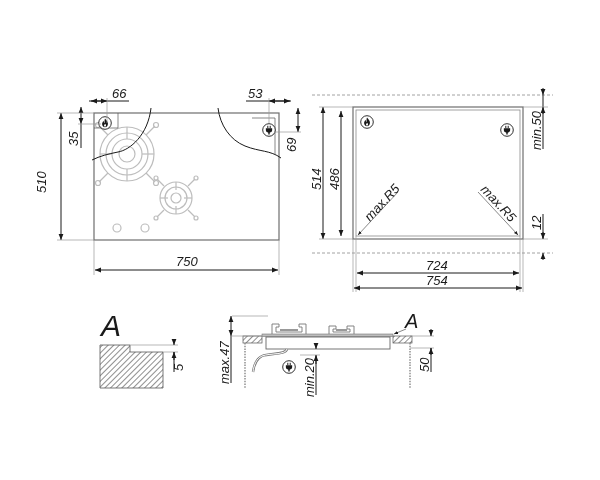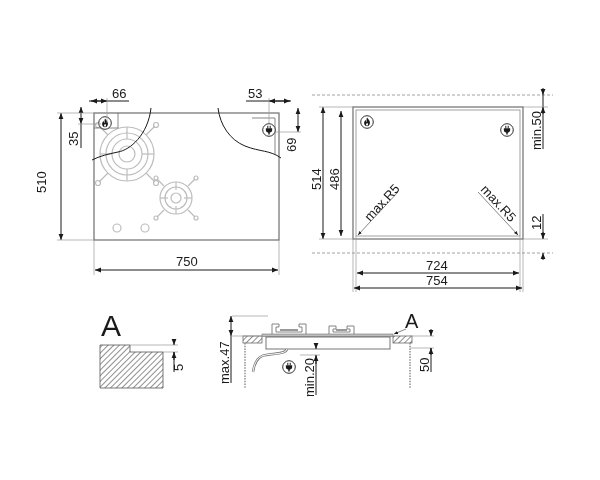--- a/index.html
+++ b/index.html
@@ -1,17 +1,17 @@
 <!DOCTYPE html>
 <html><head>
 <meta charset="utf-8">
 <style>
   html, body { margin: 0; padding: 0; background: #ffffff; }
   body { width: 600px; height: 480px; overflow: hidden; position: relative; font-family: "Liberation Sans", sans-serif; }
-  #stage { position: absolute; left: 0; top: 0; width: 600px; height: 388px; }
+  #stage { position: absolute; left: 0; top: 0; width: 600px; height: 388px; font-style: italic; }
   svg text { font-family: "Liberation Sans", sans-serif; fill: #1a1a1a; }
   .dim { font-size: 13px; }
   .big { font-size: 30px; }
   .ln { stroke: #1a1a1a; stroke-width: 1; fill: none; }
   .thin { stroke: #555; stroke-width: 0.7; fill: none; }
   .faint { stroke: #bdbdbd; stroke-width: 1.2; fill: none; }
   .ext { stroke: #9a9a9a; stroke-width: 0.7; fill: none; }
   .outline { stroke: #6e6e6e; stroke-width: 1.2; fill: #ffffff; }
   .dash { stroke: #8a8a8a; stroke-width: 0.8; stroke-dasharray: 3 2; fill: none; }
 </style>

